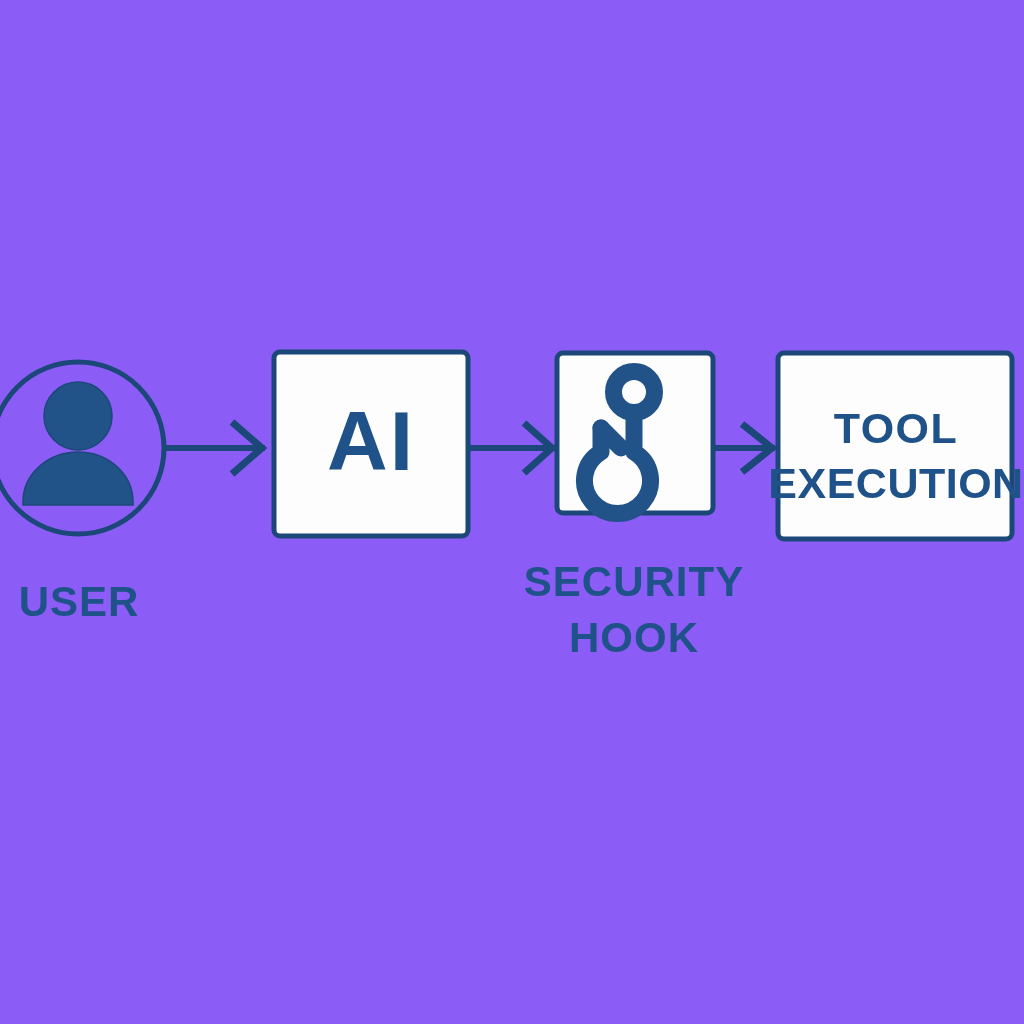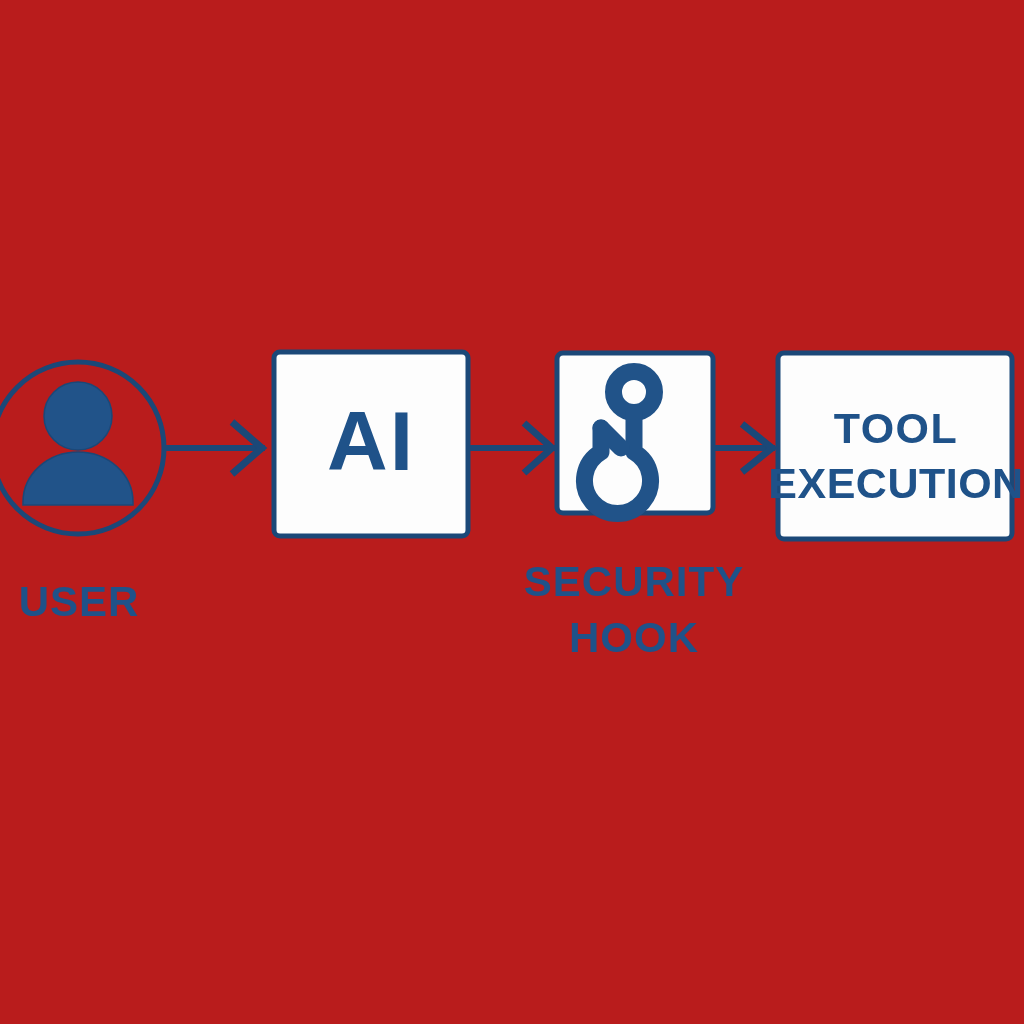--- a/index.html
+++ b/index.html
@@ -10,21 +10,21 @@
   body {
     width: 1024px;
     height: 1024px;
     overflow: hidden;
     font-family: "Liberation Sans", sans-serif;
   }
   #canvas {
     position: relative;
     width: 1024px;
     height: 1024px;
-    background: #b91c1c;
+    background: #8b5cf6;
   }
   #flow-svg {
     position: absolute;
     top: 0;
     left: 0;
     width: 1024px;
     height: 1024px;
     display: block;
   }
   .node-text {

